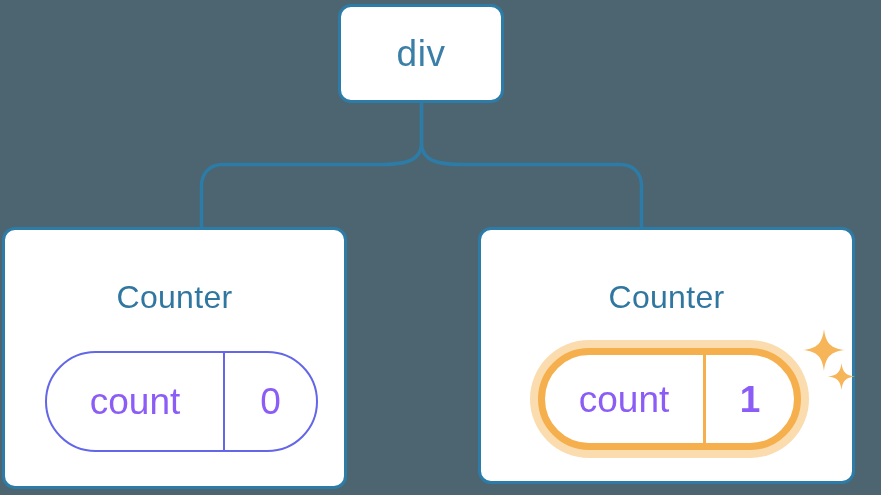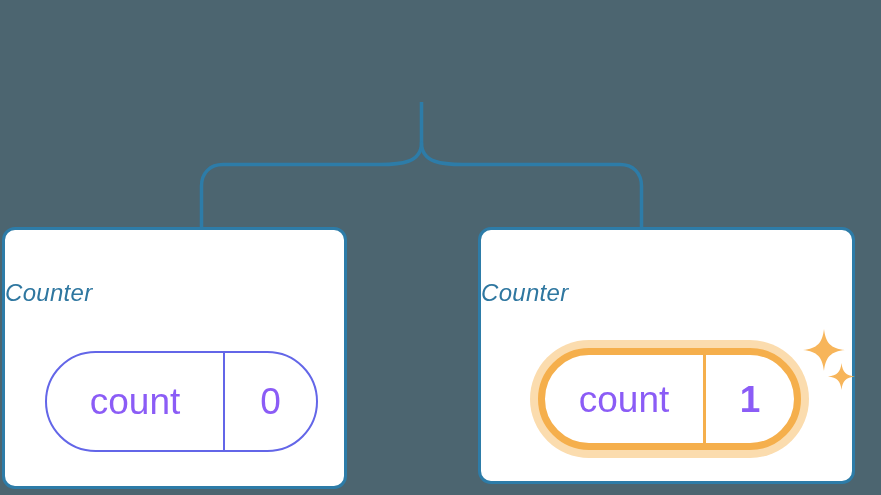--- a/index.html
+++ b/index.html
@@ -66,25 +66,25 @@
   #node-right {
     left: 478px;
     top: 227px;
     width: 377px;
     height: 257px;
   }
   .node-title {
     position: absolute;
     left: 0;
     right: 0;
-    font-size: 24px;
+    text-align: center;
+    font-size: 32px;
     color: #2f77a0;
     letter-spacing: 0.3px;
     line-height: 1;
-    font-style: italic;
   }
   #node-left .node-title { top: 51px; }
   #node-right .node-title { top: 51px; }
 
   
   .pill {
     position: absolute;
     box-sizing: border-box;
     display: flex;
     align-items: stretch;
@@ -167,20 +167,23 @@
   <svg id="edges" viewBox="0 0 881 495" width="881" height="495">
     <path d="M 421.5 102 L 421.5 143" fill="none" stroke="#2d7ca8" stroke-width="3.5" stroke-linecap="butt"></path>
     <path d="M 421.5 143 C 421.5 163 400 164.5 380 164.5
              L 223 164.5 C 210 164.5 201.5 173 201.5 186
              L 201.5 228" fill="none" stroke="#2d7ca8" stroke-width="3.5" stroke-linecap="round"></path>
     <path d="M 421.5 143 C 421.5 163 443 164.5 463 164.5
              L 620 164.5 C 633 164.5 641.5 173 641.5 186
              L 641.5 228" fill="none" stroke="#2d7ca8" stroke-width="3.5" stroke-linecap="round"></path>
   </svg>
 
+  <div class="node" id="node-root">
+    <span class="root-label">div</span>
+  </div>
 
   <div class="node" id="node-left">
     <div class="node-title">Counter</div>
     <div class="pill pill-plain" id="pill-left">
       <span class="pill-key">count</span>
       <span class="pill-val">0</span>
     </div>
   </div>
 
   <div class="node" id="node-right">

